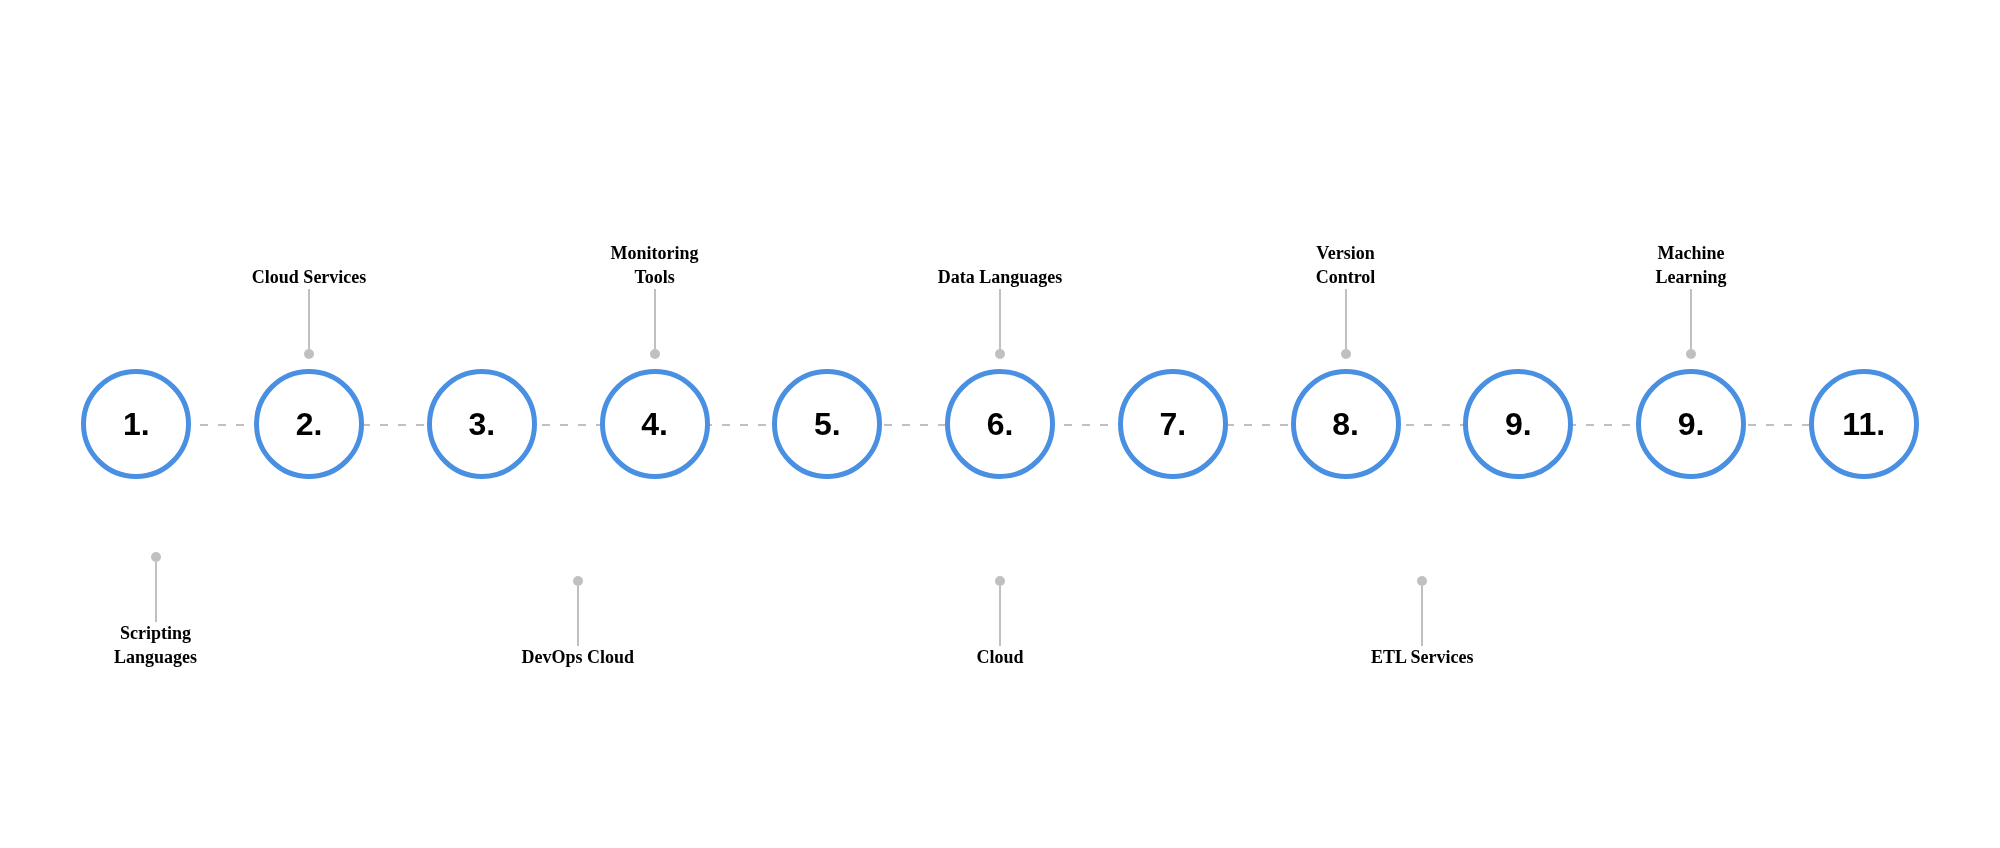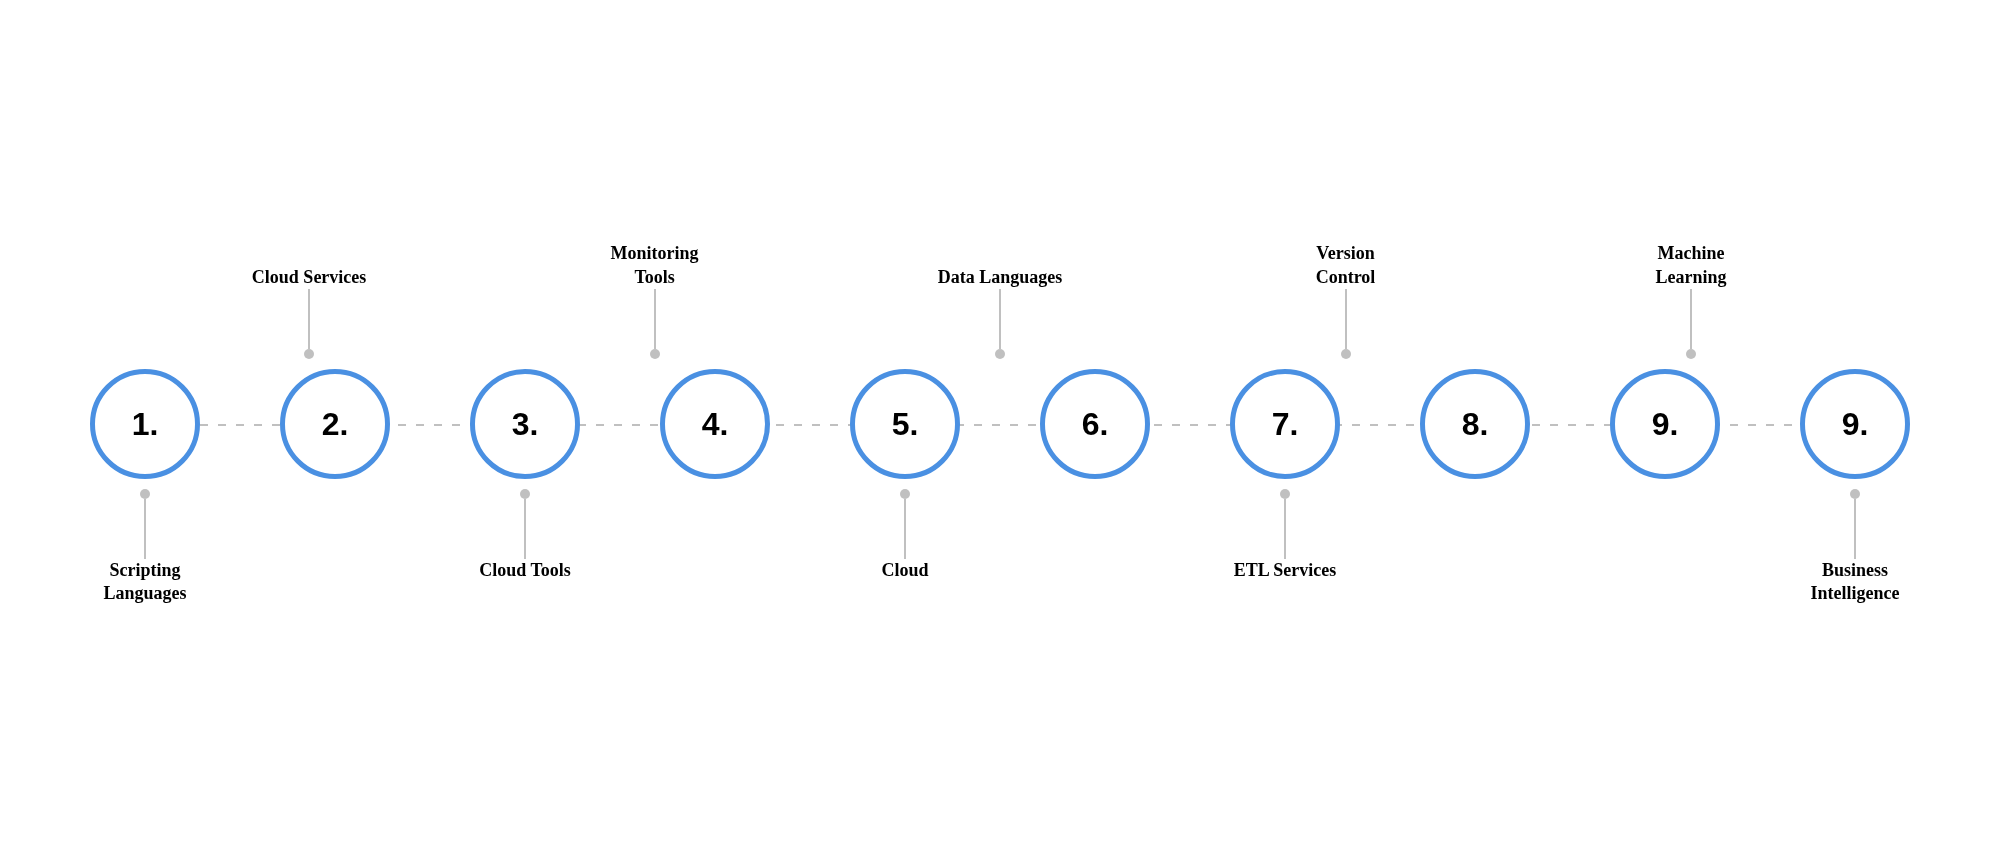--- a/index.html
+++ b/index.html
@@ -30,21 +30,21 @@
       display: flex;
       align-items: flex-end;
       width: 100%;
       height: 180px;
       position: relative;
     }
 
     
     .bottom-labels {
       display: flex;
-      align-items: flex-start;
+      align-items: flex-end;
       width: 100%;
       height: 180px;
       position: relative;
     }
 
     
     .circles-row {
       display: flex;
       align-items: center;
       width: 100%;
@@ -257,37 +257,42 @@
     <div class="circle-item">
       <div class="circle">
         <span>9.</span>
       </div>
     </div>
     <div class="circle-item">
       <div class="circle">
         <span>9.</span>
       </div>
     </div>
+    <div class="circle-item">
+      <div class="circle">
+        <span>11.</span>
+      </div>
+    </div>
   </div>
 
   <div class="bottom-labels">
 
     <div class="label-item bottom">
       <div class="dot-bottom"></div>
       <div class="connector-bottom"></div>
       <span class="label-text">Scripting<br>Languages</span>
     </div>
 
     <div class="label-item bottom">
     </div>
 
     <div class="label-item bottom">
       <div class="dot-bottom"></div>
       <div class="connector-bottom"></div>
-      <span class="label-text">Cloud Tools</span>
+      <span class="label-text">DevOps Cloud</span>
     </div>
 
     <div class="label-item bottom">
     </div>
 
     <div class="label-item bottom">
       <div class="dot-bottom"></div>
       <div class="connector-bottom"></div>
       <span class="label-text">Cloud</span>
     </div>
@@ -301,20 +306,15 @@
       <span class="label-text">ETL Services</span>
     </div>
 
     <div class="label-item bottom">
     </div>
 
 
     <div class="label-item bottom">
     </div>
 
-    <div class="label-item bottom">
-      <div class="dot-bottom"></div>
-      <div class="connector-bottom"></div>
-      <span class="label-text">Business<br>Intelligence</span>
-    </div>
   </div>
 
 </div>
 
 </body></html>

